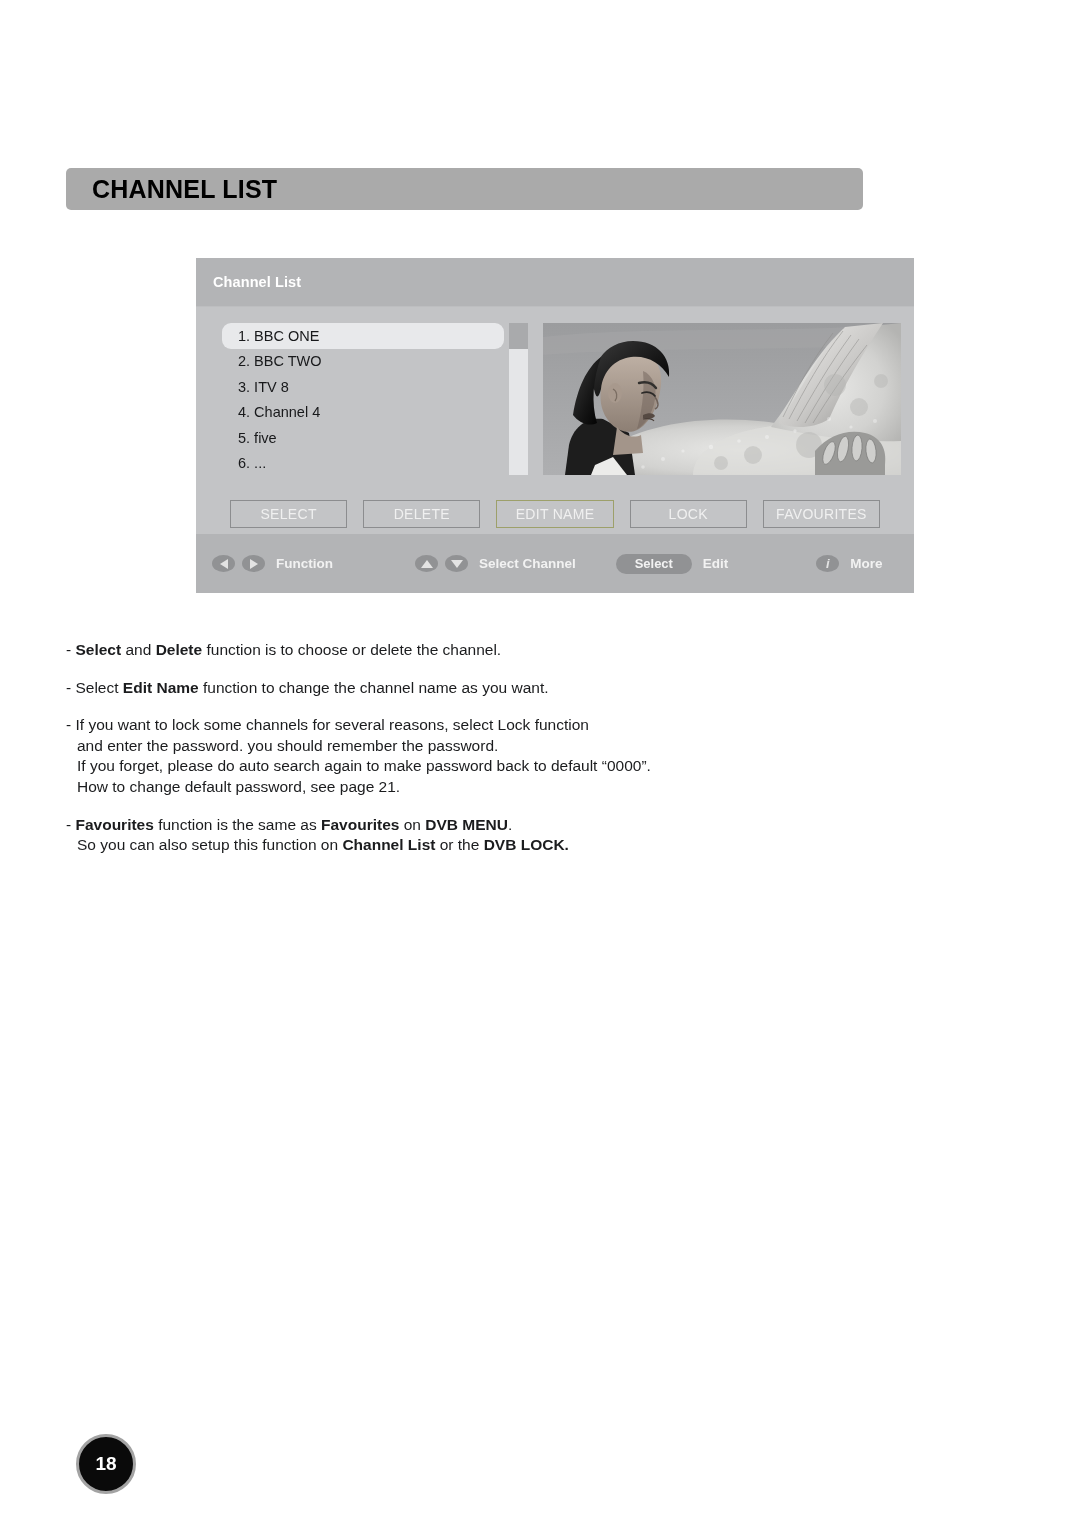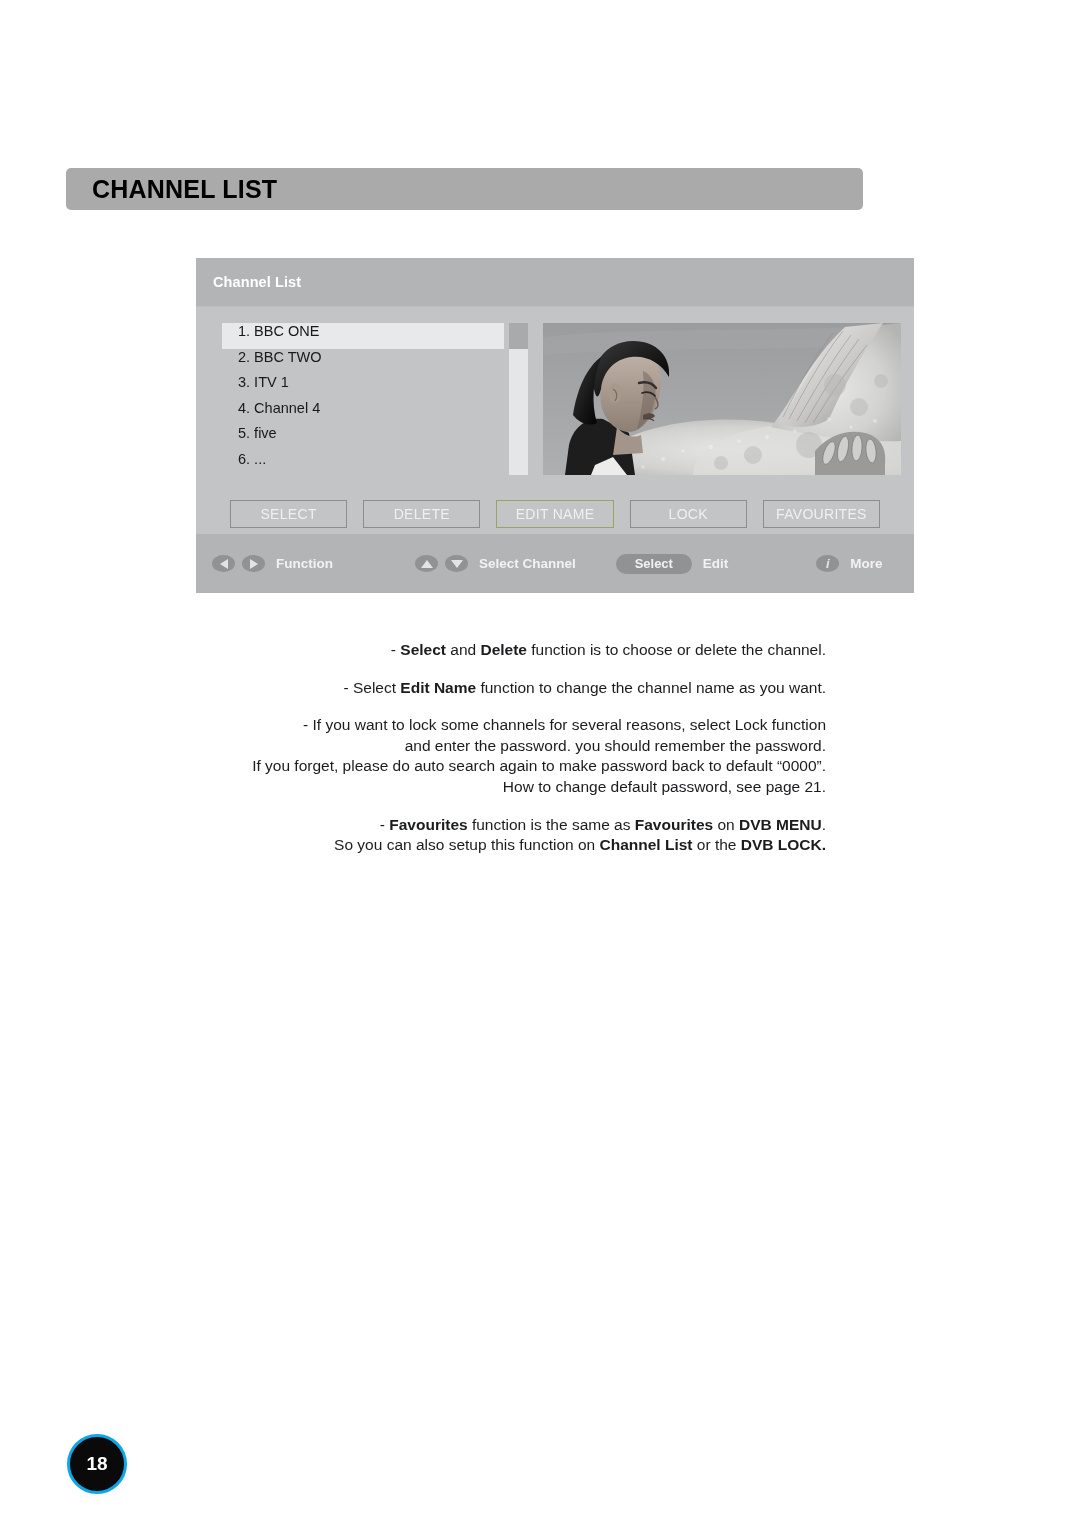--- a/index.html
+++ b/index.html
@@ -68,24 +68,26 @@
   
   .channel-list {
     position: absolute;
     left: 26px;
     top: 16px;
     width: 282px;
   }
   .channel-row {
     height: 25.5px;
     display: flex;
+    align-items: center;
     padding-left: 16px;
     font-size: 14.5px;
     color: #18191b;
     box-sizing: border-box;
+    border-radius: 9px;
   }
   .channel-row.selected {
     background: #e8e9eb;
   }
 
   
   .list-scrollbar {
     position: absolute;
     left: 313px;
     top: 16px;
@@ -203,35 +205,35 @@
   
   .notes {
     position: absolute;
     left: 66px;
     top: 640px;
     width: 760px;
     font-size: 15.5px;
     color: #1b1c1e;
     line-height: 1.33;
   }
-  .note-block { margin-bottom: 17px; text-align: right; }
+  .note-block { margin-bottom: 17px; }
   .note-line { white-space: pre-wrap; }
   .note-line.indent { padding-left: 11px; }
   .note-line b { font-weight: bold; }
 
   
   .page-number {
     position: absolute;
-    left: 67px;
+    left: 76px;
     top: 1434px;
     width: 54px;
     height: 54px;
     border-radius: 50%;
     background: #0a0a0a;
-    border: 3px solid #0ea5e9;
+    border: 3px solid #a3a3a3;
     display: flex;
     align-items: center;
     justify-content: center;
     color: #ffffff;
     font-size: 19px;
     font-weight: bold;
   }
 </style>
 </head>
 <body>
@@ -249,21 +251,21 @@
   <div class="osd-body">
 
     <div class="channel-list">
       <div class="channel-row selected">
         <span>1. BBC ONE</span>
       </div>
       <div class="channel-row">
         <span>2. BBC TWO</span>
       </div>
       <div class="channel-row">
-        <span>3. ITV 1</span>
+        <span>3. ITV 8</span>
       </div>
       <div class="channel-row">
         <span>4. Channel 4</span>
       </div>
       <div class="channel-row">
         <span>5. five</span>
       </div>
       <div class="channel-row">
         <span>6. ...</span>
       </div>

